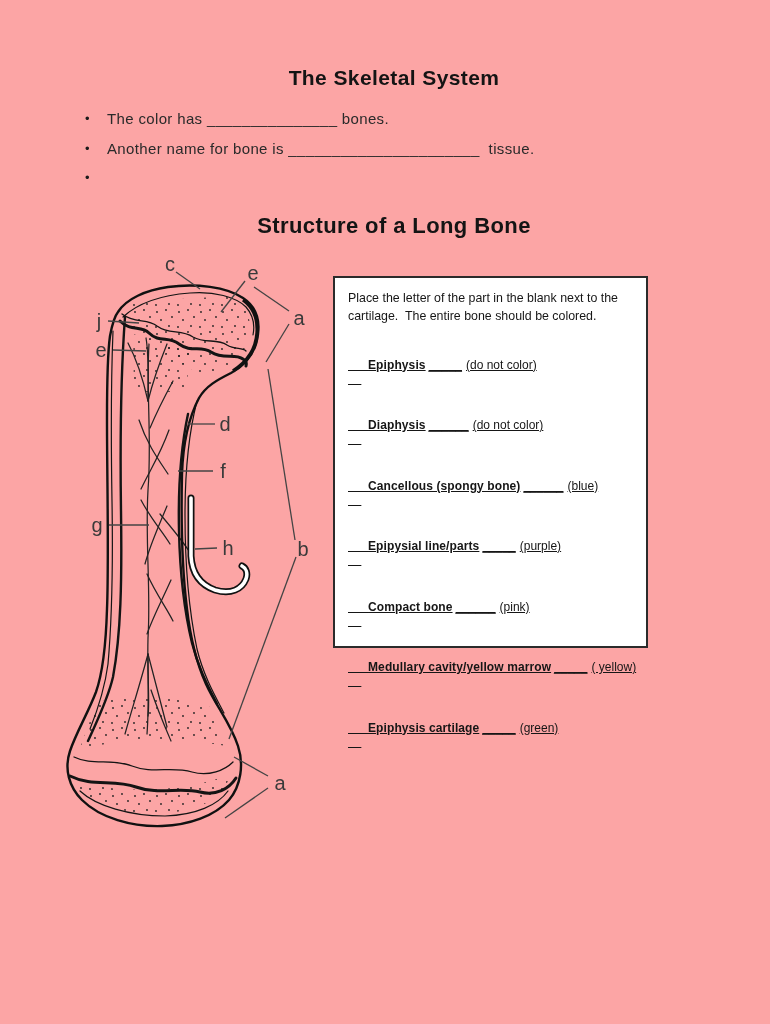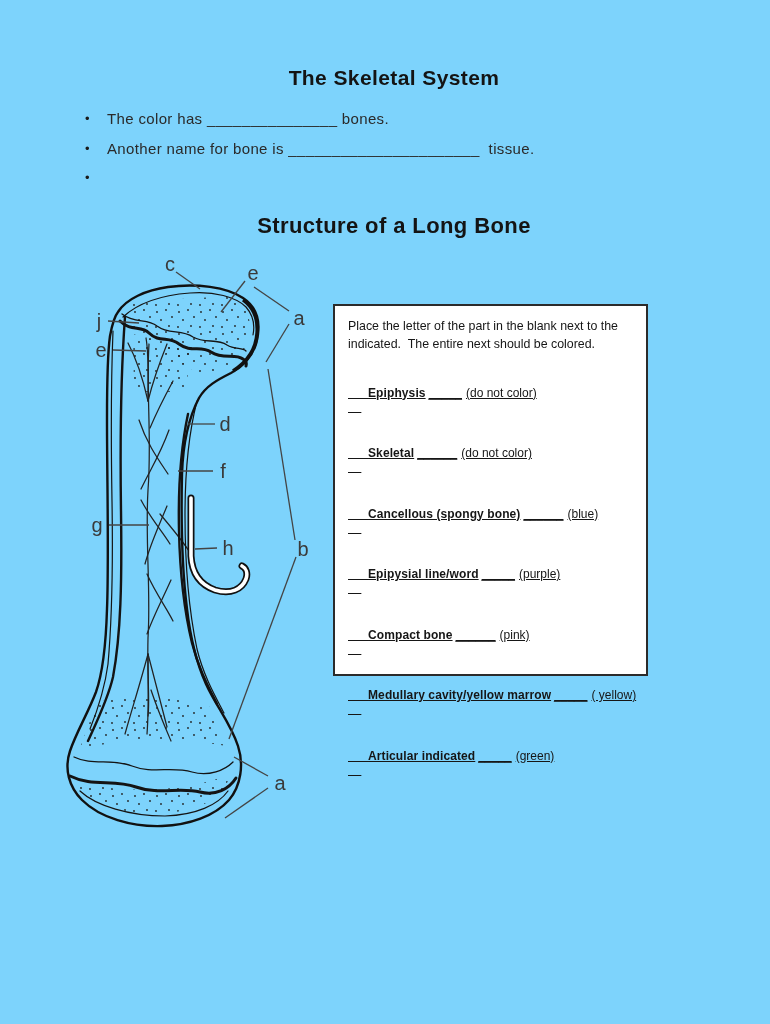--- a/index.html
+++ b/index.html
@@ -1,17 +1,17 @@
 <!DOCTYPE html>
 <html><head>
 <meta charset="utf-8">
 <style>
   html,body{margin:0;padding:0;background:#888;}
   .page{
-    position:relative;width:770px;height:1024px;background:#7dd3fc;
+    position:relative;width:770px;height:1024px;background:#fca5a5;
     margin:0 auto;overflow:hidden;
     font-family:"Liberation Sans",sans-serif;color:#1d1d1d;
   }
   .page-title{
     position:absolute;top:66px;left:0;right:0;margin:0;
     text-align:center;transform:translateX(9px);
     font-size:21px;font-weight:bold;letter-spacing:.4px;color:#141414;
   }
   .bullet-list{
     position:absolute;top:104px;left:85px;margin:0;padding:0;list-style:none;
@@ -28,21 +28,20 @@
   }
   .diagram-svg{position:absolute;top:0;left:0;}
   .diagram-svg text{
     font-family:"Liberation Sans",sans-serif;font-size:20px;fill:#3a3a3a;
     text-anchor:middle;
   }
   .instructions-box{
     position:absolute;left:333px;top:276px;width:315px;height:372px;
     box-sizing:border-box;border:2px solid #2b2b2b;background:#fff;
     padding:11px 8px 0 13px;
-    margin-top:28px;
   }
   .intro-line{
     font-size:12.4px;line-height:18px;white-space:pre;color:#161616;
   }
   .part-row{
     margin-top:18.5px;font-size:12px;white-space:pre;color:#161616;text-decoration:underline;
   }
   .part-row:first-of-type{margin-top:16px;}
   .part-term{font-weight:bold;letter-spacing:.1px;}
   .part-blank{margin:0 4px 0 3px;}
@@ -157,38 +156,38 @@
       <text x="223" y="478">f</text>
       <text x="97" y="532">g</text>
       <text x="228" y="555">h</text>
       <text x="303" y="556">b</text>
       <text x="280" y="790">a</text>
     </g>
   </svg>
 
   <div class="instructions-box">
     <div class="intro-line">Place the letter of the part in the blank next to the</div>
-    <div class="intro-line">indicated.  The entire next should be colored.</div>
+    <div class="intro-line">cartilage.  The entire bone should be colored.</div>
 
     <div class="part-row">
       <span class="part-term">Epiphysis</span><span class="part-blank">_____</span><span class="part-note">(do not color)</span>
     </div>
     <div class="part-row">
-      <span class="part-term">Skeletal</span><span class="part-blank">______</span><span class="part-note">(do not color)</span>
+      <span class="part-term">Diaphysis</span><span class="part-blank">______</span><span class="part-note">(do not color)</span>
     </div>
     <div class="part-row">
       <span class="part-term">Cancellous (spongy bone)</span><span class="part-blank">______</span><span class="part-note">(blue)</span>
     </div>
     <div class="part-row">
-      <span class="part-term">Epipysial line/word</span><span class="part-blank">_____</span><span class="part-note">(purple)</span>
+      <span class="part-term">Epipysial line/parts</span><span class="part-blank">_____</span><span class="part-note">(purple)</span>
     </div>
     <div class="part-row">
       <span class="part-term">Compact bone</span><span class="part-blank">______</span><span class="part-note">(pink)</span>
     </div>
     <div class="part-row">
       <span class="part-term">Medullary cavity/yellow marrow</span><span class="part-blank">_____</span><span class="part-note">( yellow)</span>
     </div>
     <div class="part-row">
-      <span class="part-term">Articular indicated</span><span class="part-blank">_____</span><span class="part-note">(green)</span>
+      <span class="part-term">Epiphysis cartilage</span><span class="part-blank">_____</span><span class="part-note">(green)</span>
     </div>
   </div>
 
 </div>
 
 </body></html>

